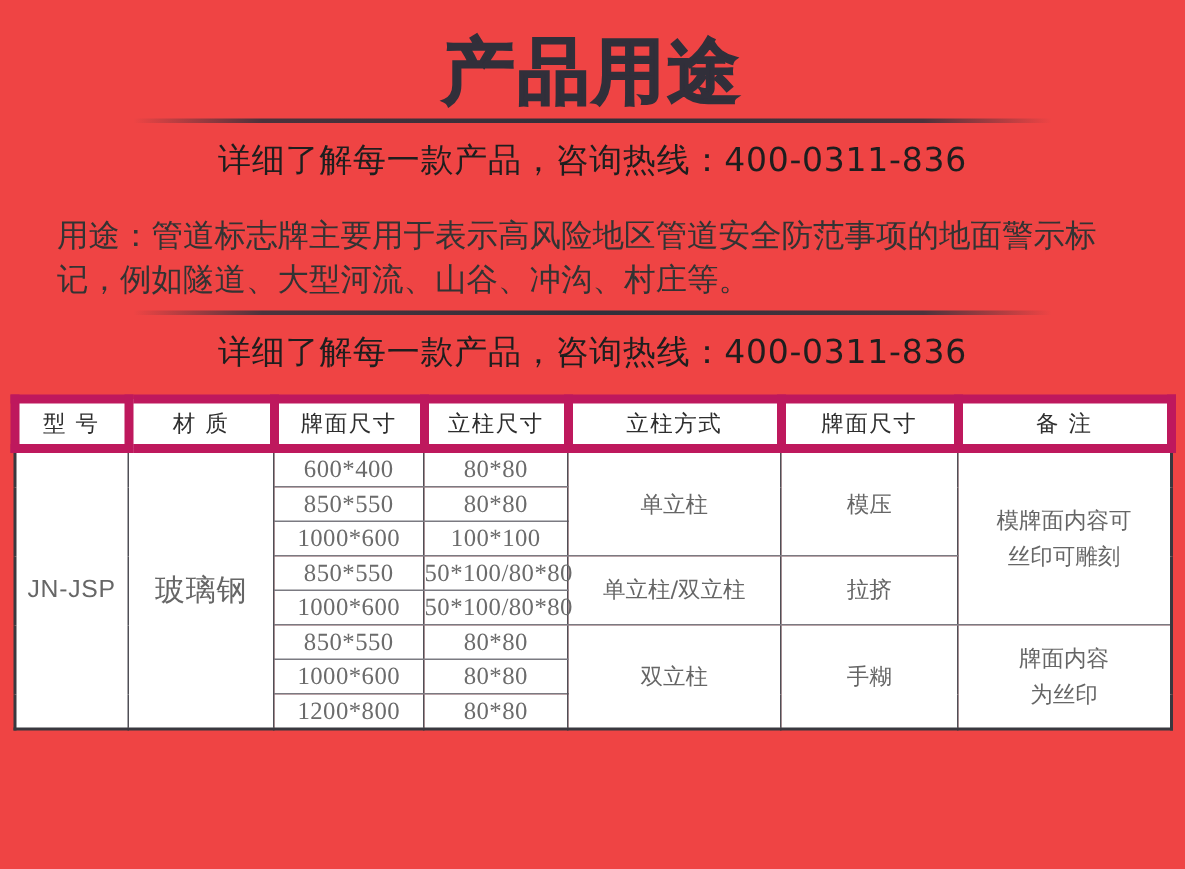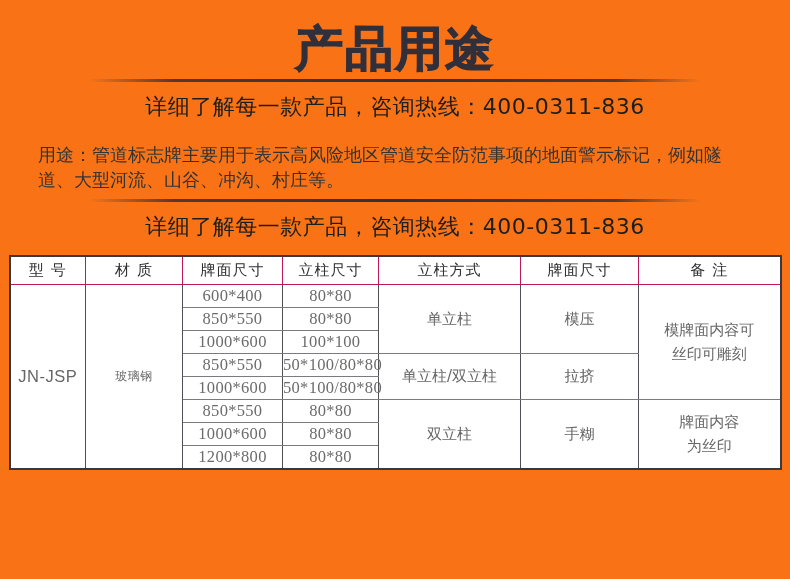--- a/index.html
+++ b/index.html
@@ -10,21 +10,21 @@
   body {
     width: 790px;
     height: 579px;
     overflow: hidden;
     font-family: "DejaVu Sans", "Liberation Sans", sans-serif;
     -webkit-font-smoothing: antialiased;
   }
   .page {
     width: 790px;
     height: 579px;
-    background: #f97316;
+    background: #ef4444;
   }
   .big-title {
     margin: 0;
     padding-top: 23px;
     text-align: center;
     font-size: 48px;
     line-height: 1.05;
     font-weight: 900;
     letter-spacing: 2px;
     color: #312f3a;
@@ -46,42 +46,42 @@
   }
   .subtitle {
     margin: 10px 0 0 0;
     text-align: center;
     font-size: 22px;
     letter-spacing: 0.5px;
     color: #1e1e1e;
   }
   .description {
     margin: 21px 48px 0 38px;
-    font-size: 18px;
+    font-size: 21px;
     line-height: 1.38;
     color: #333333;
     text-align: left;
   }
   table.spec-table {
     width: 771px;
     margin: 13px auto 0 auto;
     border-collapse: collapse;
     table-layout: fixed;
     border: 2px solid #39383f;
   }
   .spec-table th {
     height: 27px;
     padding: 0;
     font-size: 15px;
     font-weight: 400;
     letter-spacing: 1px;
     color: #2e2e2e;
     text-align: center;
     vertical-align: middle;
-    border: 1px solid #be185d;
+    border: 6px solid #be185d;
     background: #ffffff;
   }
   .spec-table td {
     height: 22px;
     padding: 0;
     font-size: 15px;
     color: #666666;
     text-align: center;
     vertical-align: middle;
     border-left: 1px solid #504f56;
@@ -91,21 +91,21 @@
     background: #ffffff;
   }
   .spec-table td.num {
     font-family: Liberation Serif, serif;
     font-size: 16.5px;
     color: #6b6b6b;
     letter-spacing: 0.3px;
   }
   .spec-table td.model-cell,
   .spec-table td.material-cell {
-    font-size: 12px;
+    font-size: 20px;
     letter-spacing: 0.5px;
   }
   .spec-table td.model-cell {
     font-family: Liberation Sans, sans-serif;
     font-size: 16.5px;
   }
   .spec-table td.note-cell {
     font-size: 15px;
     line-height: 1.6;
   }

